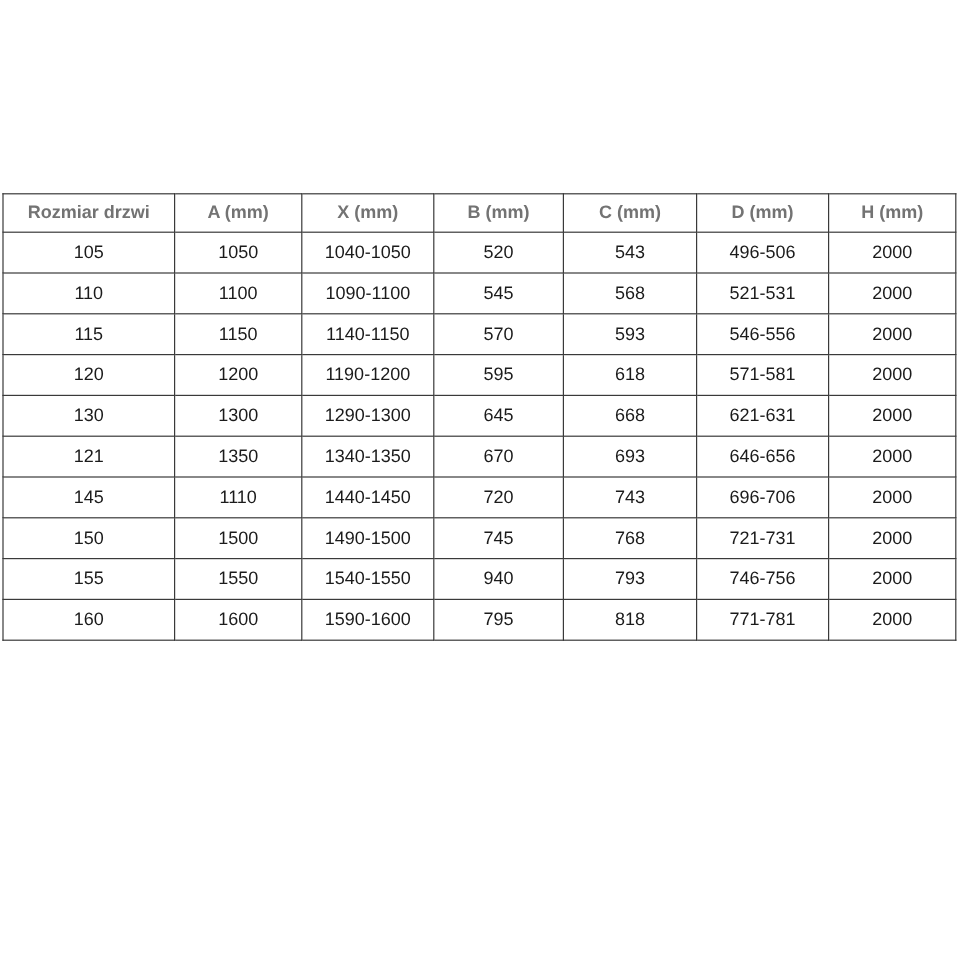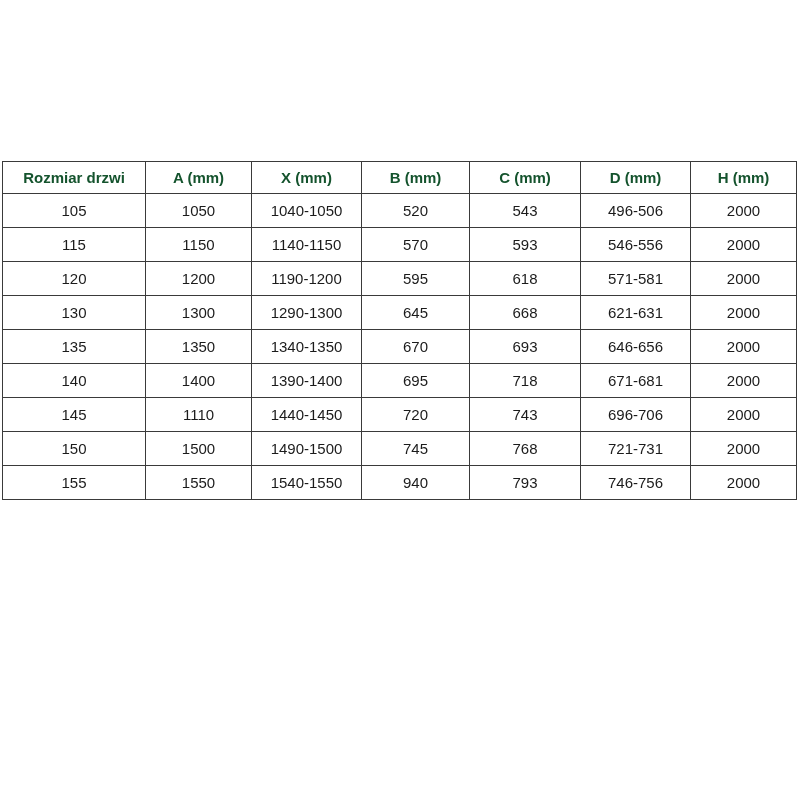--- a/index.html
+++ b/index.html
@@ -37,21 +37,21 @@
     vertical-align: middle;
     color: #1b1b1b;
     font-size: 15px;
     padding: 0;
     overflow: hidden;
     white-space: nowrap;
   }
   table.dim-table th {
     height: 31px;
     font-weight: bold;
-    color: #14532d;
+    color: #737373;
   }
   table.dim-table td {
     height: 33px;
     font-weight: normal;
   }
 </style>
 </head>
 <body>
 
 <div class="table-wrap">
@@ -80,20 +80,29 @@
         <tr>
           <td>105</td>
           <td>1050</td>
           <td>1040-1050</td>
           <td>520</td>
           <td>543</td>
           <td>496-506</td>
           <td>2000</td>
         </tr>
         <tr>
+          <td>110</td>
+          <td>1100</td>
+          <td>1090-1100</td>
+          <td>545</td>
+          <td>568</td>
+          <td>521-531</td>
+          <td>2000</td>
+        </tr>
+        <tr>
           <td>115</td>
           <td>1150</td>
           <td>1140-1150</td>
           <td>570</td>
           <td>593</td>
           <td>546-556</td>
           <td>2000</td>
         </tr>
         <tr>
           <td>120</td>
@@ -107,35 +116,26 @@
         <tr>
           <td>130</td>
           <td>1300</td>
           <td>1290-1300</td>
           <td>645</td>
           <td>668</td>
           <td>621-631</td>
           <td>2000</td>
         </tr>
         <tr>
-          <td>135</td>
+          <td>121</td>
           <td>1350</td>
           <td>1340-1350</td>
           <td>670</td>
           <td>693</td>
           <td>646-656</td>
-          <td>2000</td>
-        </tr>
-        <tr>
-          <td>140</td>
-          <td>1400</td>
-          <td>1390-1400</td>
-          <td>695</td>
-          <td>718</td>
-          <td>671-681</td>
           <td>2000</td>
         </tr>
         <tr>
           <td>145</td>
           <td>1110</td>
           <td>1440-1450</td>
           <td>720</td>
           <td>743</td>
           <td>696-706</td>
           <td>2000</td>
@@ -151,15 +151,24 @@
         </tr>
         <tr>
           <td>155</td>
           <td>1550</td>
           <td>1540-1550</td>
           <td>940</td>
           <td>793</td>
           <td>746-756</td>
           <td>2000</td>
         </tr>
+        <tr>
+          <td>160</td>
+          <td>1600</td>
+          <td>1590-1600</td>
+          <td>795</td>
+          <td>818</td>
+          <td>771-781</td>
+          <td>2000</td>
+        </tr>
       </tbody>
   </table>
 </div>
 
 </body></html>

